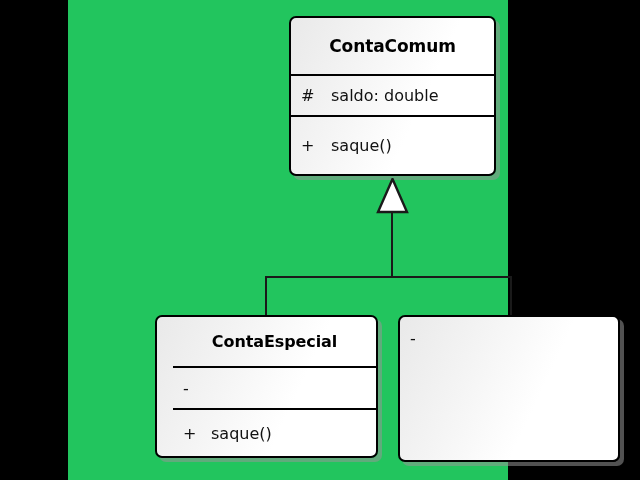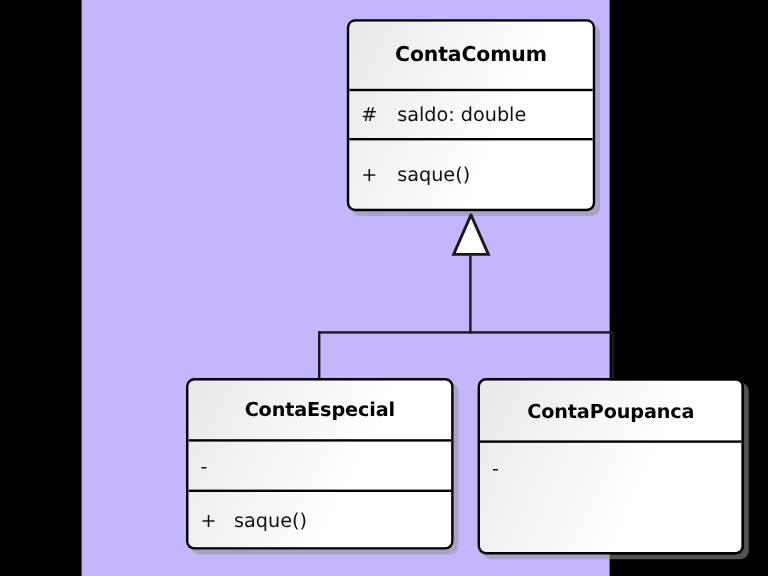--- a/index.html
+++ b/index.html
@@ -14,21 +14,21 @@
     background: #000000;
     overflow: hidden;
     font-family: "DejaVu Sans", sans-serif;
   }
   #paper {
     position: absolute;
     left: 68px;
     top: 0px;
     width: 440px;
     height: 480px;
-    background: #c4b5fd;
+    background: #22c55e;
   }
 
   
   .uml-class {
     position: absolute;
     box-sizing: border-box;
     border: 2px solid #000000;
     border-radius: 7px;
     background: linear-gradient(115deg, #e9e9e9 0%, #f4f4f4 32%, #ffffff 62%, #ffffff 100%);
     box-shadow: 4px 4px 0 0 rgba(150,150,150,0.55);
@@ -68,21 +68,21 @@
 
   
   #class-contacomum { left: 221px; top: 16px; width: 207px; height: 160px; }
   #class-contacomum .cls-title  { height: 56px;  font-size: 17px; }
   #class-contacomum .c-attrs    { height: 41px; }
   #class-contacomum .c-ops      { flex: 1 1 auto; }
   #class-contacomum .member     { height: 100%; font-size: 16px; padding-left: 10px; }
   #class-contacomum .vis        { width: 30px; }
 
   
-  #class-contaespecial { left: 87px; top: 315px; width: 223px; height: 143px; }
+  #class-contaespecial { left: 87px; top: 315px; width: 223px; height: 143px; padding-left: 16px; }
   #class-contaespecial .cls-title { height: 49px; font-size: 16px; }
   #class-contaespecial .c-attrs   { height: 42px; }
   #class-contaespecial .c-ops     { flex: 1 1 auto; }
   #class-contaespecial .member    { height: 100%; font-size: 16px; padding-left: 10px; }
   #class-contaespecial .vis       { width: 28px; }
 
   
   #class-contapoupanca { left: 330px; top: 315px; width: 222px; height: 147px; }
   #class-contapoupanca .cls-title { height: 50px; font-size: 16px; }
   #class-contapoupanca .c-attrs   { flex: 1 1 auto; }
@@ -150,21 +150,20 @@
       </div>
       <div class="compartment c-ops">
         <div class="member">
           <span class="vis">+</span>
           <span class="mname">saque()</span>
         </div>
       </div>
     </div>
 
     <div class="uml-class" id="class-contapoupanca">
-      <div class="compartment cls-title">ContaPoupanca</div>
       <div class="compartment c-attrs">
         <div class="member">
           <span class="vis">-</span>
         </div>
       </div>
     </div>
 
   </div>
 </div>
 

